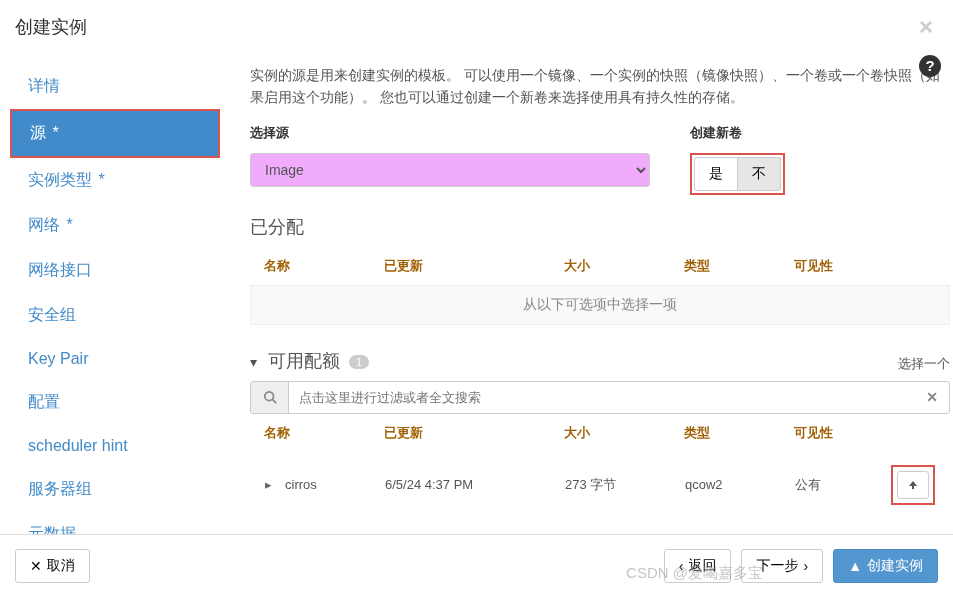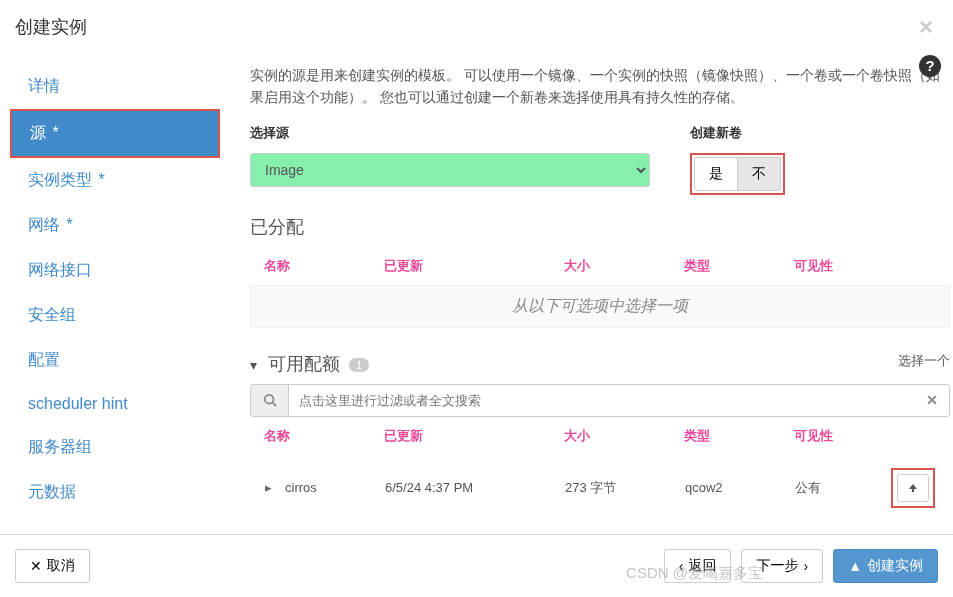--- a/index.html
+++ b/index.html
@@ -51,21 +51,21 @@
     .desc { color: #555; line-height: 1.6; margin-bottom: 15px; }
     .form-row { display: flex; gap: 40px; margin-bottom: 20px; }
     .form-group-source { flex: 1; }
     .form-group-volume { width: 260px; }
     .form-label { font-weight: bold; color: #333; margin-bottom: 11px; display: block; font-size: 13px;}
     .select-source {
       width: 100%;
       padding: 7px 10px;
       border: 1px solid #ccc;
       border-radius: 3px;
-      background: #86efac;
+      background: #f0abfc;
       color: #555;
       font-size: 14px;
     }
     .btn-group { display: inline-flex; }
     .toggle-btn {
       padding: 7px 14px;
       border: 1px solid #ccc;
       background: #fff;
       cursor: pointer;
       font-size: 14px;
@@ -80,36 +80,35 @@
     .badge {
       display: inline-block;
       background: #ccc;
       color: #fff;
       border-radius: 10px;
       padding: 1px 7px;
       font-size: 11px;
       margin-left: 4px;
       vertical-align: middle;
     }
-    .select-one { float: right; color: #555; font-size: 13px; }
-    .table-header { display: flex; padding: 10px 14px; font-weight: bold; color: #ec4899; font-size: 13px;}
+    .select-one { float: right; color: #555; font-size: 13px; margin-top: 6px;}
+    .table-header { display: flex; padding: 10px 14px; font-weight: bold; color: #a16207; font-size: 13px;}
     .col-name { width: 120px; }
     .col-updated { width: 180px; }
     .col-size { width: 120px; }
     .col-type { width: 110px; }
     .col-vis { width: 90px; }
     .col-action { width: 50px; text-align: right;}
     .empty-row {
       text-align: center;
       padding: 10px;
       background: #f9f9f9;
       border: 1px solid #eee;
       color: #888;
-      font-style: italic;
-      font-size: 16px;
+      font-size: 14px;
     }
     .search-bar { display: flex; border: 1px solid #ccc; border-radius: 3px; overflow: hidden; margin-top: 8px;}
     .search-icon-box { width: 38px; background: #eee; display: flex; align-items: center; justify-content: center; border-right: 1px solid #ccc; color: #888;}
     .search-input { flex:1; border: none; padding: 8px 10px; font-size: 13px; outline: none;}
     .search-clear { width: 34px; display:flex; align-items:center; justify-content:center; color:#888; cursor:pointer; font-weight:bold;}
     .data-row {
       display: flex;
       padding: 12px 14px;
       align-items: center;
       font-size: 13px;
@@ -170,20 +169,21 @@
 <div class="help-icon">?</div>
 
 <div class="modal-body">
   <div class="sidebar">
     <div class="sidebar-item"><span>详情</span></div>
     <div class="sidebar-item active highlight-box"><span>源</span><span class="req"> *</span></div>
     <div class="sidebar-item"><span>实例类型</span><span class="req"> *</span></div>
     <div class="sidebar-item"><span>网络</span><span class="req"> *</span></div>
     <div class="sidebar-item"><span>网络接口</span></div>
     <div class="sidebar-item"><span>安全组</span></div>
+    <div class="sidebar-item"><span>Key Pair</span></div>
     <div class="sidebar-item"><span>配置</span></div>
     <div class="sidebar-item"><span>scheduler hint</span></div>
     <div class="sidebar-item"><span>服务器组</span></div>
     <div class="sidebar-item"><span>元数据</span></div>
   </div>
 
   <div class="content">
     <p class="desc">实例的源是用来创建实例的模板。 可以使用一个镜像、一个实例的快照（镜像快照）、一个卷或一个卷快照（如果启用这个功能）。 您也可以通过创建一个新卷来选择使用具有持久性的存储。</p>
 
     <div class="form-row">

